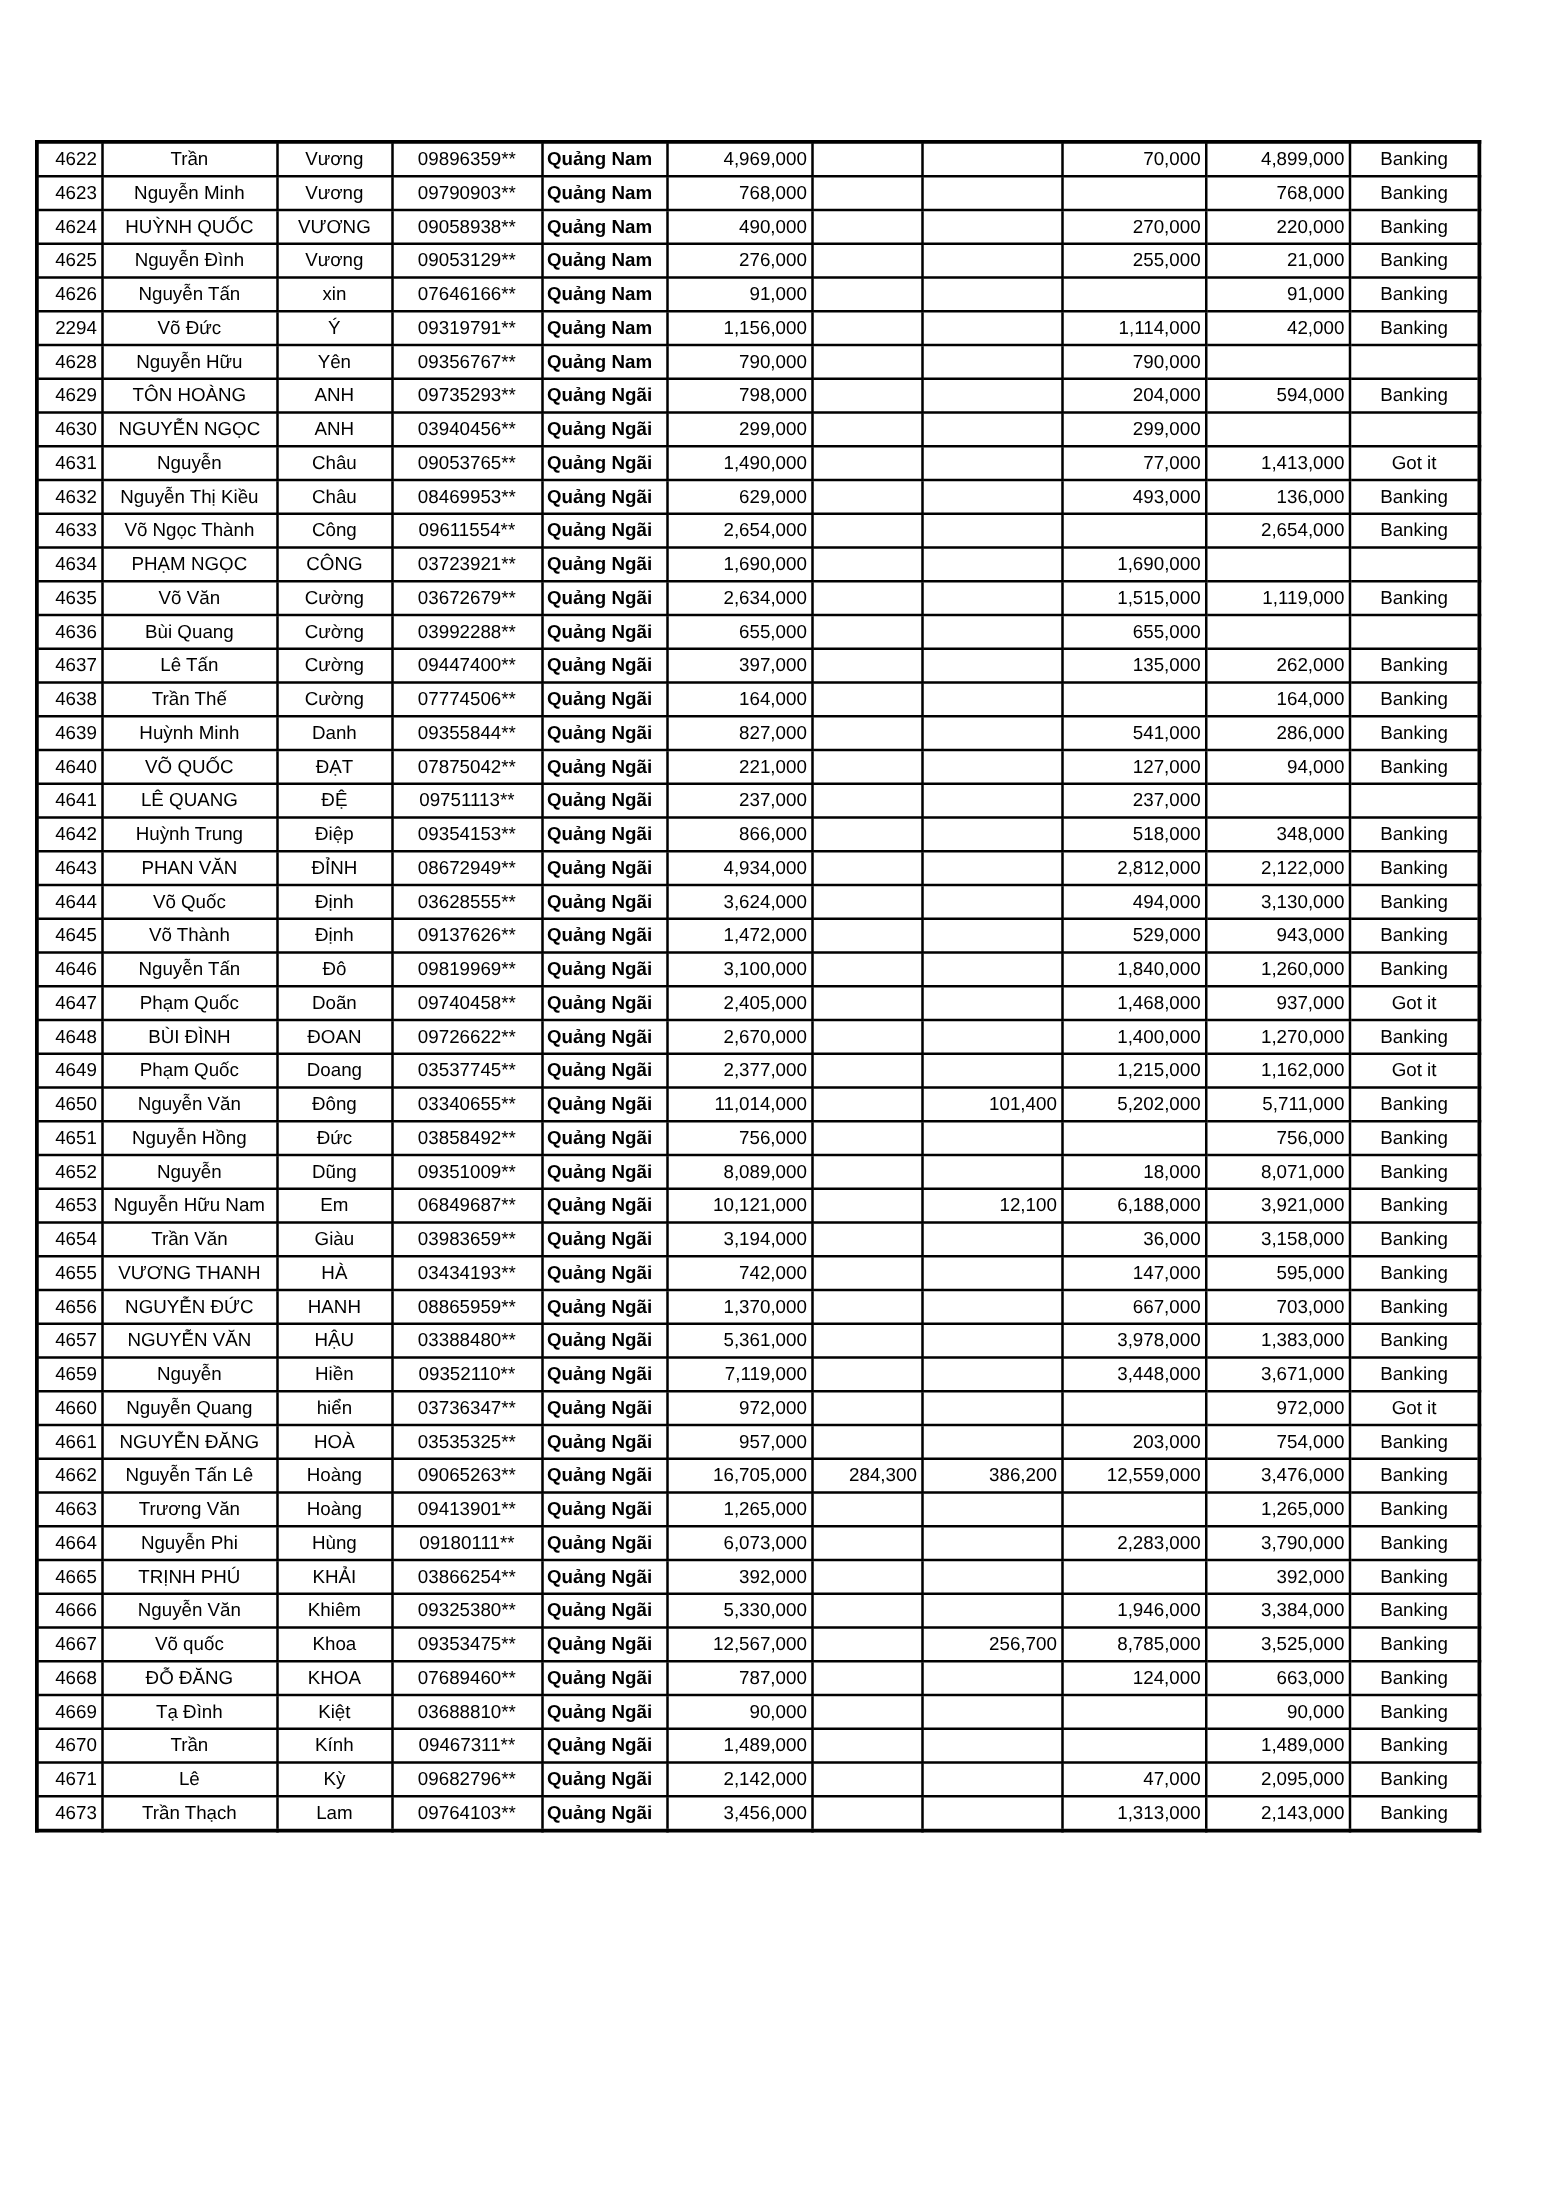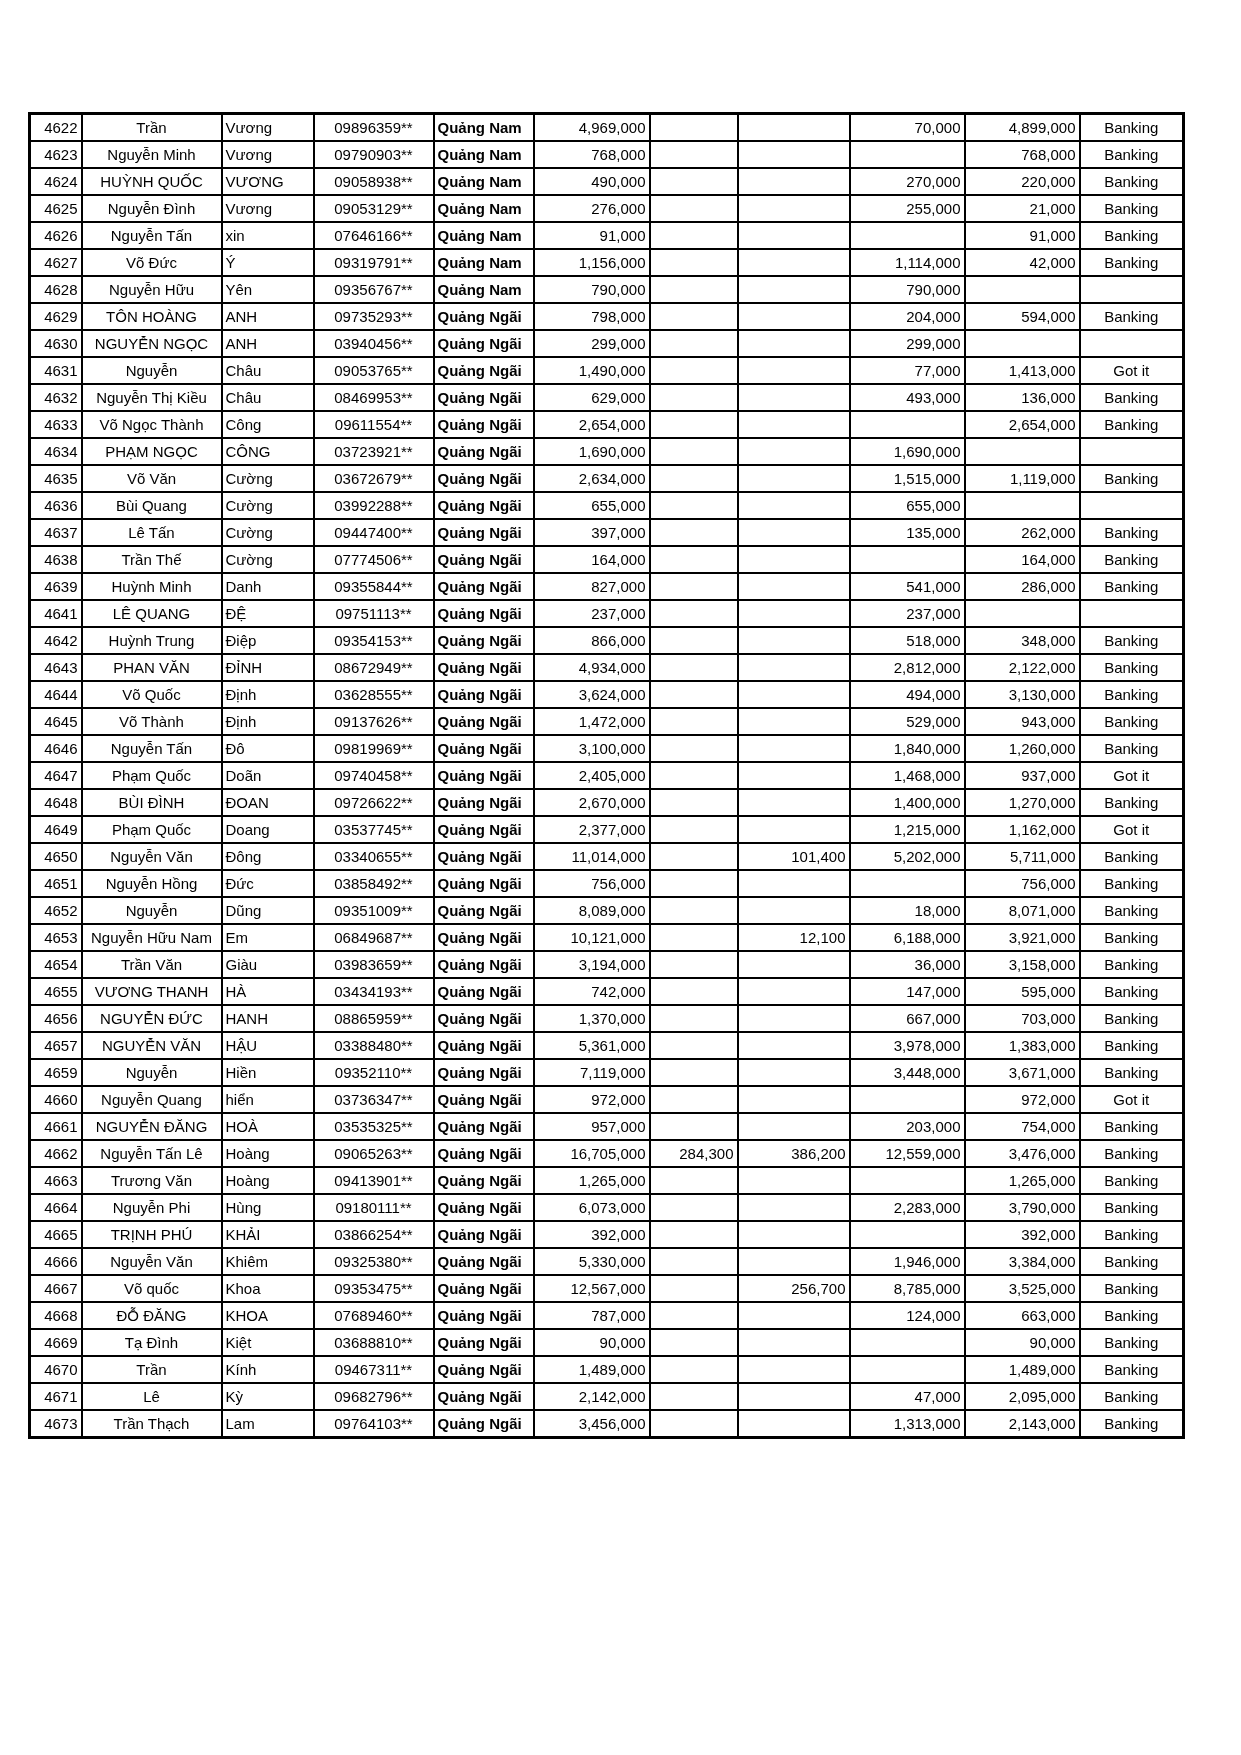--- a/index.html
+++ b/index.html
@@ -39,21 +39,21 @@
   col.w-phone  { width: 120px; }
   col.w-prov   { width: 100px; }
   col.w-amt1   { width: 116px; }
   col.w-amt2   { width: 88px; }
   col.w-amt3   { width: 112px; }
   col.w-amt4   { width: 115px; }
   col.w-amt5   { width: 115px; }
   col.w-status { width: 104px; }
   td.c-id     { text-align: right;  padding-right: 4px; }
   td.c-name1  { text-align: center; padding: 0 1px; }
-  td.c-name2  { }
+  td.c-name2  { text-align: center; }
   td.c-phone  { text-align: center; }
   td.c-prov   { text-align: left;   padding-left: 6px; font-weight: bold; }
   td.c-amt    { text-align: right;  padding-right: 8px; }
   td.c-status { text-align: center; font-size: 14px; vertical-align: bottom; padding-bottom: 4px; }
 </style>
 </head>
 <body>
 
 <table class="sheet">
   <colgroup>
@@ -129,21 +129,21 @@
         <td class="c-phone">07646166**</td>
         <td class="c-prov">Quảng Nam</td>
         <td class="c-amt">91,000</td>
         <td class="c-amt"></td>
         <td class="c-amt"></td>
         <td class="c-amt"></td>
         <td class="c-amt">91,000</td>
         <td class="c-status">Banking</td>
       </tr>
       <tr>
-        <td class="c-id">4627</td>
+        <td class="c-id">2294</td>
         <td class="c-name1">Võ Đức</td>
         <td class="c-name2">Ý</td>
         <td class="c-phone">09319791**</td>
         <td class="c-prov">Quảng Nam</td>
         <td class="c-amt">1,156,000</td>
         <td class="c-amt"></td>
         <td class="c-amt"></td>
         <td class="c-amt">1,114,000</td>
         <td class="c-amt">42,000</td>
         <td class="c-status">Banking</td>
@@ -298,20 +298,33 @@
         <td class="c-phone">09355844**</td>
         <td class="c-prov">Quảng Ngãi</td>
         <td class="c-amt">827,000</td>
         <td class="c-amt"></td>
         <td class="c-amt"></td>
         <td class="c-amt">541,000</td>
         <td class="c-amt">286,000</td>
         <td class="c-status">Banking</td>
       </tr>
       <tr>
+        <td class="c-id">4640</td>
+        <td class="c-name1">VÕ QUỐC</td>
+        <td class="c-name2">ĐẠT</td>
+        <td class="c-phone">07875042**</td>
+        <td class="c-prov">Quảng Ngãi</td>
+        <td class="c-amt">221,000</td>
+        <td class="c-amt"></td>
+        <td class="c-amt"></td>
+        <td class="c-amt">127,000</td>
+        <td class="c-amt">94,000</td>
+        <td class="c-status">Banking</td>
+      </tr>
+      <tr>
         <td class="c-id">4641</td>
         <td class="c-name1">LÊ QUANG</td>
         <td class="c-name2">ĐỆ</td>
         <td class="c-phone">09751113**</td>
         <td class="c-prov">Quảng Ngãi</td>
         <td class="c-amt">237,000</td>
         <td class="c-amt"></td>
         <td class="c-amt"></td>
         <td class="c-amt">237,000</td>
         <td class="c-amt"></td>

